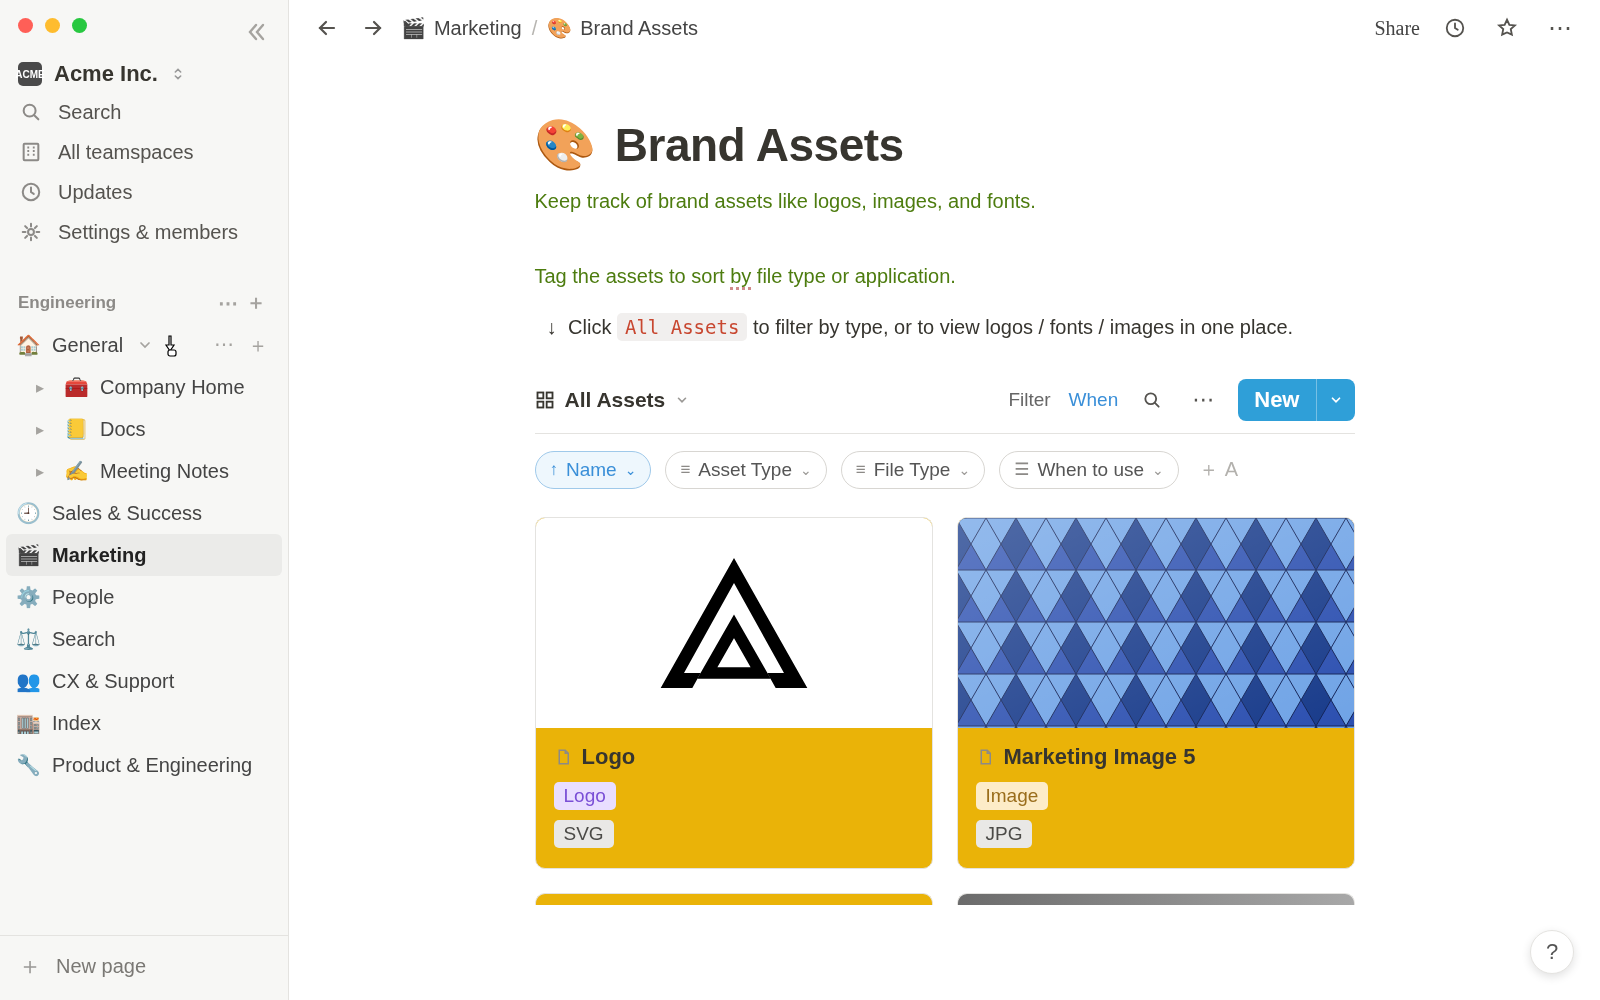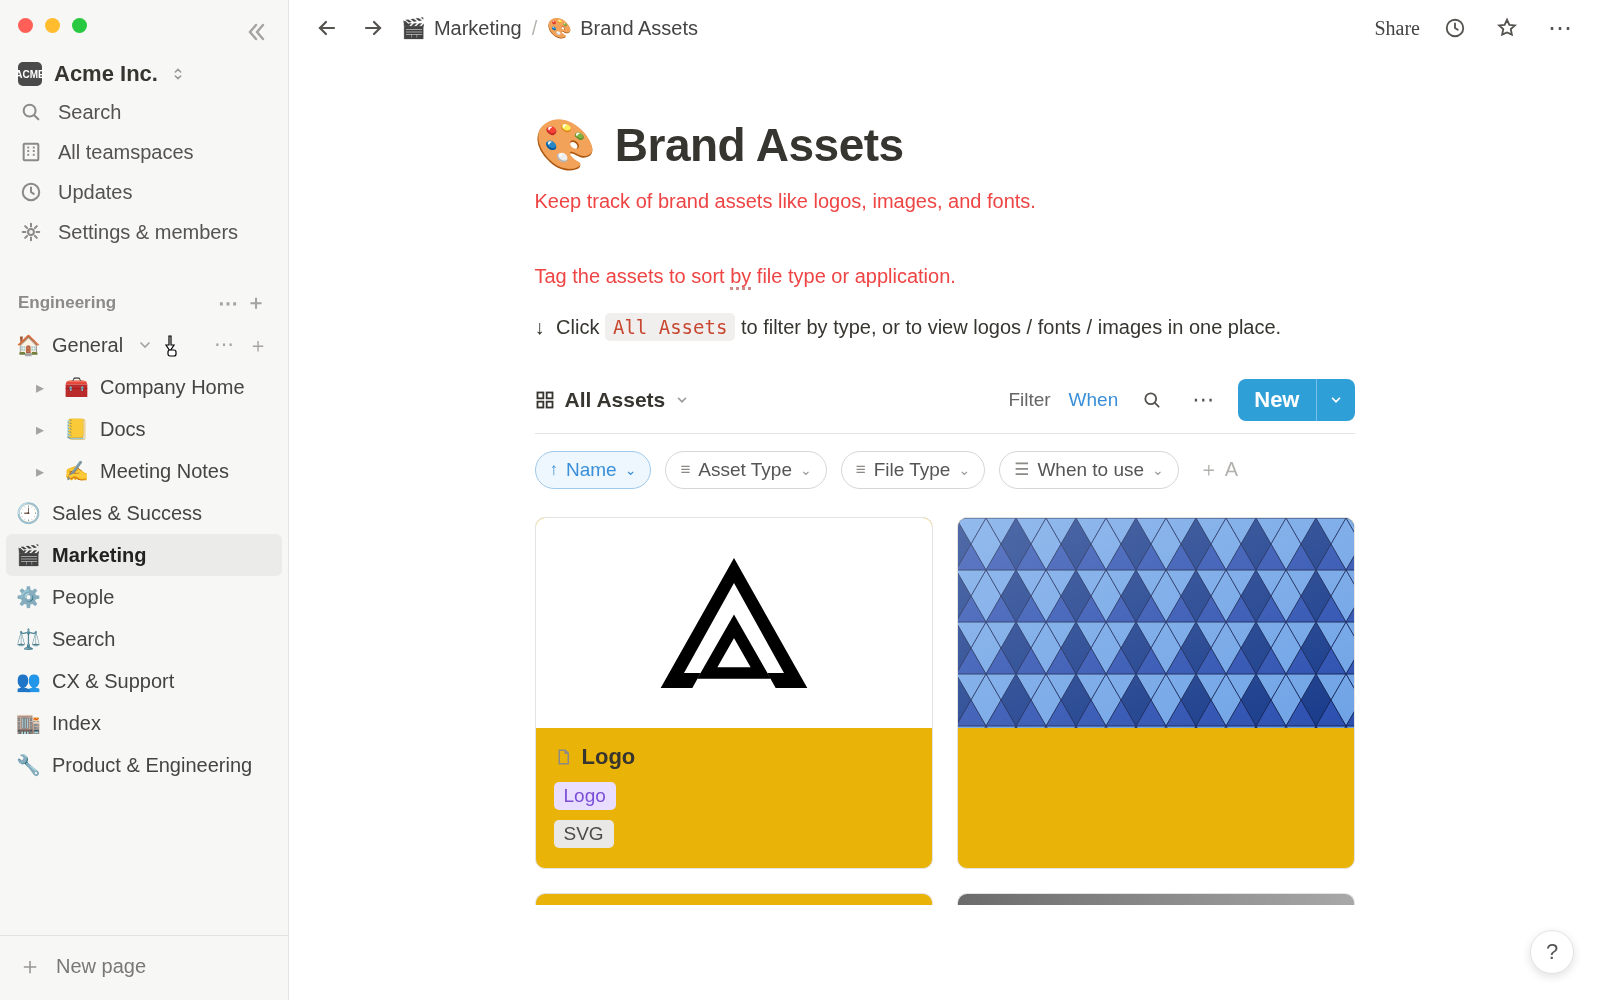--- a/index.html
+++ b/index.html
@@ -66,23 +66,23 @@
   .crumb-sep{color:#b7b5b1;}
   .crumb-ic{font-size:20px;}
   .topbar .sp{flex:1;}
   .topbar .right{display:flex;align-items:center;gap:18px;font-size:20px;color:#444;}
   .topbar .right .lbl{cursor:pointer;font-family:Liberation Serif, serif;}
   .content{flex:1;overflow:auto;padding:40px 0 40px 0;}
   .page{max-width:900px;margin:0 auto;padding:0 40px;}
   .title{display:flex;align-items:center;gap:18px;margin:20px 0 12px;}
   .title .em{font-size:50px;}
   .title h1{font-size:46px;font-weight:700;margin:0;letter-spacing:-0.5px;}
-  .subtitle{font-size:20px;line-height:1.55;color:#ef4444;margin:4px 0 20px;}
+  .subtitle{font-size:20px;line-height:1.55;color:#4d7c0f;margin:4px 0 20px;}
   .subtitle .by{border-bottom:3px dotted #d08a8a;line-height:1.1;display:inline-block;margin-top:48px;}
-  .tip{font-size:20px;line-height:1.55;margin:4px 0 28px;}
+  .tip{font-size:20px;line-height:1.55;margin:4px 12px 28px;}
   .tip .ar{margin-right:6px;}
   .tip code{background:var(--code-bg);color:var(--code-text);padding:3px 8px;border-radius:5px;font-family:ui-monospace,SFMono-Regular,Menlo,monospace;font-size:19px;}
   .viewbar{display:flex;align-items:center;gap:18px;border-bottom:1px solid var(--border);padding:8px 0 12px;}
   .viewbar .view{display:flex;align-items:center;gap:10px;font-size:21px;font-weight:600;cursor:pointer;}
   .viewbar .view .vchev{color:#9b9996;font-size:16px;}
   .viewbar .sp{flex:1;}
   .viewbar .lite{font-size:19px;color:#666;cursor:pointer;}
   .viewbar .lite.blue{color:var(--blue-text);}
   .new-btn{display:flex;align-items:stretch;border-radius:8px;overflow:hidden;background:var(--blue);color:#fff;font-weight:600;font-size:22px;cursor:pointer;}
   .new-btn .nb-l{padding:8px 16px;}
@@ -425,20 +425,35 @@
                   <linearGradient id="shine" x1="0" y1="0" x2="1" y2="1">
                     <stop offset="0" stop-color="#fff" stop-opacity="0.25"></stop>
                     <stop offset="1" stop-color="#fff" stop-opacity="0"></stop>
                   </linearGradient>
                 </defs>
                 <rect width="400" height="210" fill="#173a8a"></rect>
                 <rect width="400" height="210" fill="url(#tri)"></rect>
                 <rect width="400" height="210" fill="url(#shine)"></rect>
               </svg>
             </div>
+            <div class="card-body">
+              <div class="card-title">
+                <span class="pic">
+                    <svg width="18" height="18" viewBox="0 0 24 24" fill="none" stroke="currentColor" stroke-width="2">
+                      <path d="M7 3h8l4 4v14H7z"></path>
+                      <path d="M15 3v4h4"></path>
+                    </svg>
+                  </span>
+                <span>Marketing Image 5</span>
+              </div>
+              <div class="pills">
+                <span class="pill yellow">Image</span>
+                <span class="pill gray">JPG</span>
+              </div>
+            </div>
           </div>
         </div>
 
         <div class="peek">
           <div class="card"></div>
           <div class="card" style="background:linear-gradient(90deg,#6b6b6b,#a8a8a8);"></div>
         </div>
       </div>
     </div>
   </div>

